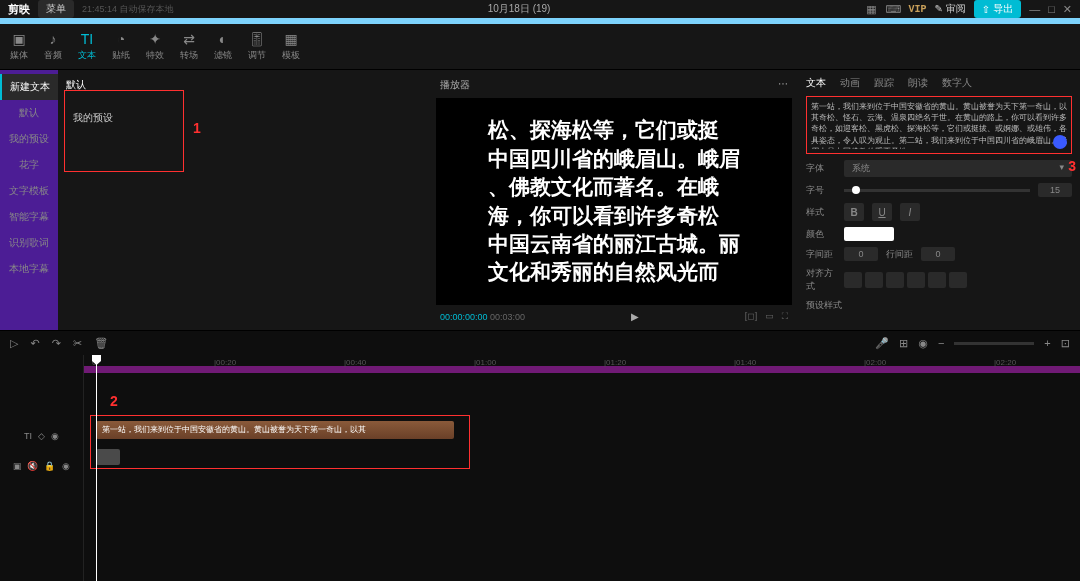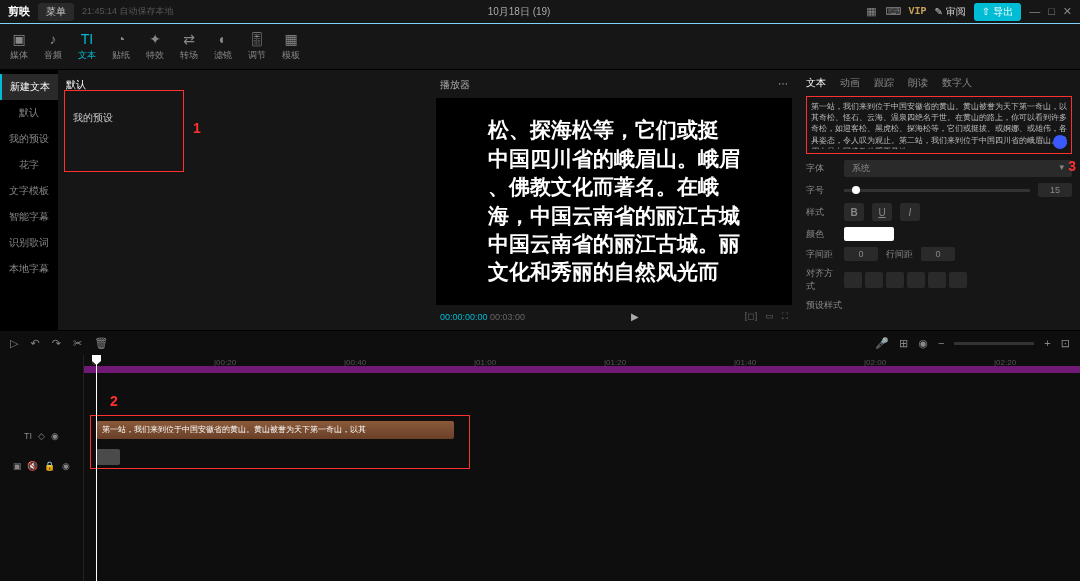--- a/index.html
+++ b/index.html
@@ -1,19 +1,19 @@
 <!DOCTYPE html>
 <html><head>
 <meta charset="utf-8">
 <style>
 * { margin: 0; padding: 0; box-sizing: border-box; }
 body { background: #0a0a0a; font-family: "Microsoft YaHei", sans-serif; color: #ccc; font-size: 11px; width: 1080px; height: 581px; overflow: hidden; position: relative; }
 
 
-.topbar { height: 24px; background: #161616; display: flex; align-items: center; justify-content: space-between; padding: 0 8px; border-bottom: 1px solid #7dd3fc; }
+.topbar { height: 24px; background: #161616; display: flex; align-items: center; justify-content: space-between; padding: 0 8px; border-bottom: 6px solid #7dd3fc; }
 .topbar-left { display: flex; align-items: center; gap: 8px; }
 .logo { color: #fff; font-size: 11px; font-weight: bold; }
 .menu-btn { background: #2a2a2a; padding: 2px 8px; border-radius: 3px; font-size: 10px; cursor: pointer; }
 .autosave { color: #555; font-size: 9px; }
 .topbar-center { font-size: 10px; color: #aaa; }
 .topbar-right { display: flex; align-items: center; gap: 8px; }
 .vip-badge { color: #c9a05a; font-size: 10px; font-weight: bold; font-family: Liberation Mono, monospace; }
 .small-icon { width: 14px; height: 14px; display: inline-flex; align-items: center; justify-content: center; color: #888; cursor: pointer; }
 .export-btn { background: #00bcd4; color: #fff; padding: 2px 8px; border-radius: 3px; font-size: 10px; display: flex; align-items: center; gap: 3px; cursor: pointer; }
 .win-ctrl { display: flex; gap: 8px; }
@@ -22,21 +22,21 @@
 
 .toolbar { height: 46px; background: #161616; display: flex; align-items: center; padding: 0 10px; gap: 16px; border-bottom: 1px solid #000; }
 .tool-item { display: flex; flex-direction: column; align-items: center; gap: 2px; cursor: pointer; color: #888; }
 .tool-item.active { color: #00bcd4; }
 .tool-item .icon { font-size: 14px; }
 .tool-item .label { font-size: 9px; }
 
 
 .main { display: flex; height: 260px; }
 .left-panel { width: 430px; background: #161616; display: flex; }
-.sidebar { width: 58px; background: #000000; padding-top: 4px; }
+.sidebar { width: 58px; background: #4c1d95; padding-top: 4px; }
 .sidebar-item { padding: 6px 8px; font-size: 10px; color: #888; cursor: pointer; text-align: center; }
 .sidebar-item.active { background: #2a2a2a; color: #fff; border-left: 2px solid #00bcd4; }
 .content-area { flex: 1; padding: 8px; position: relative; }
 .content-header { display: flex; gap: 12px; font-size: 10px; color: #888; margin-bottom: 8px; }
 .content-header .active { color: #fff; }
 .callout1 { position: absolute; top: 20px; left: 6px; width: 120px; height: 82px; border: 1px solid #ff3030; }
 .preset-item { padding: 6px 0; font-size: 10px; color: #ccc; cursor: pointer; }
 .callout1-num { position: absolute; top: 50px; left: 135px; color: #ff3030; font-size: 14px; font-weight: bold; }
 
 
@@ -183,21 +183,21 @@
   <div class="player-panel">
     <div class="player-header">
       <span>播放器</span>
       <span>⋯</span>
     </div>
     <div class="player-viewport">
       <div class="player-text">
         <div>松、探海松等，它们或挺</div>
         <div>中国四川省的峨眉山。峨眉</div>
         <div>、佛教文化而著名。在峨</div>
-        <div>海，中国云南省的丽江古城</div>
+        <div>海，你可以看到许多奇松</div>
         <div>中国云南省的丽江古城。丽</div>
         <div>文化和秀丽的自然风光而</div>
       </div>
     </div>
     <div class="player-controls">
       <span class="time-display"><span class="cur">00:00:00:00</span> <span>00:03:00</span></span>
       <span class="play-btn">▶</span>
       <div class="player-actions">
         <span>[◻]</span>
         <span>▭</span>

